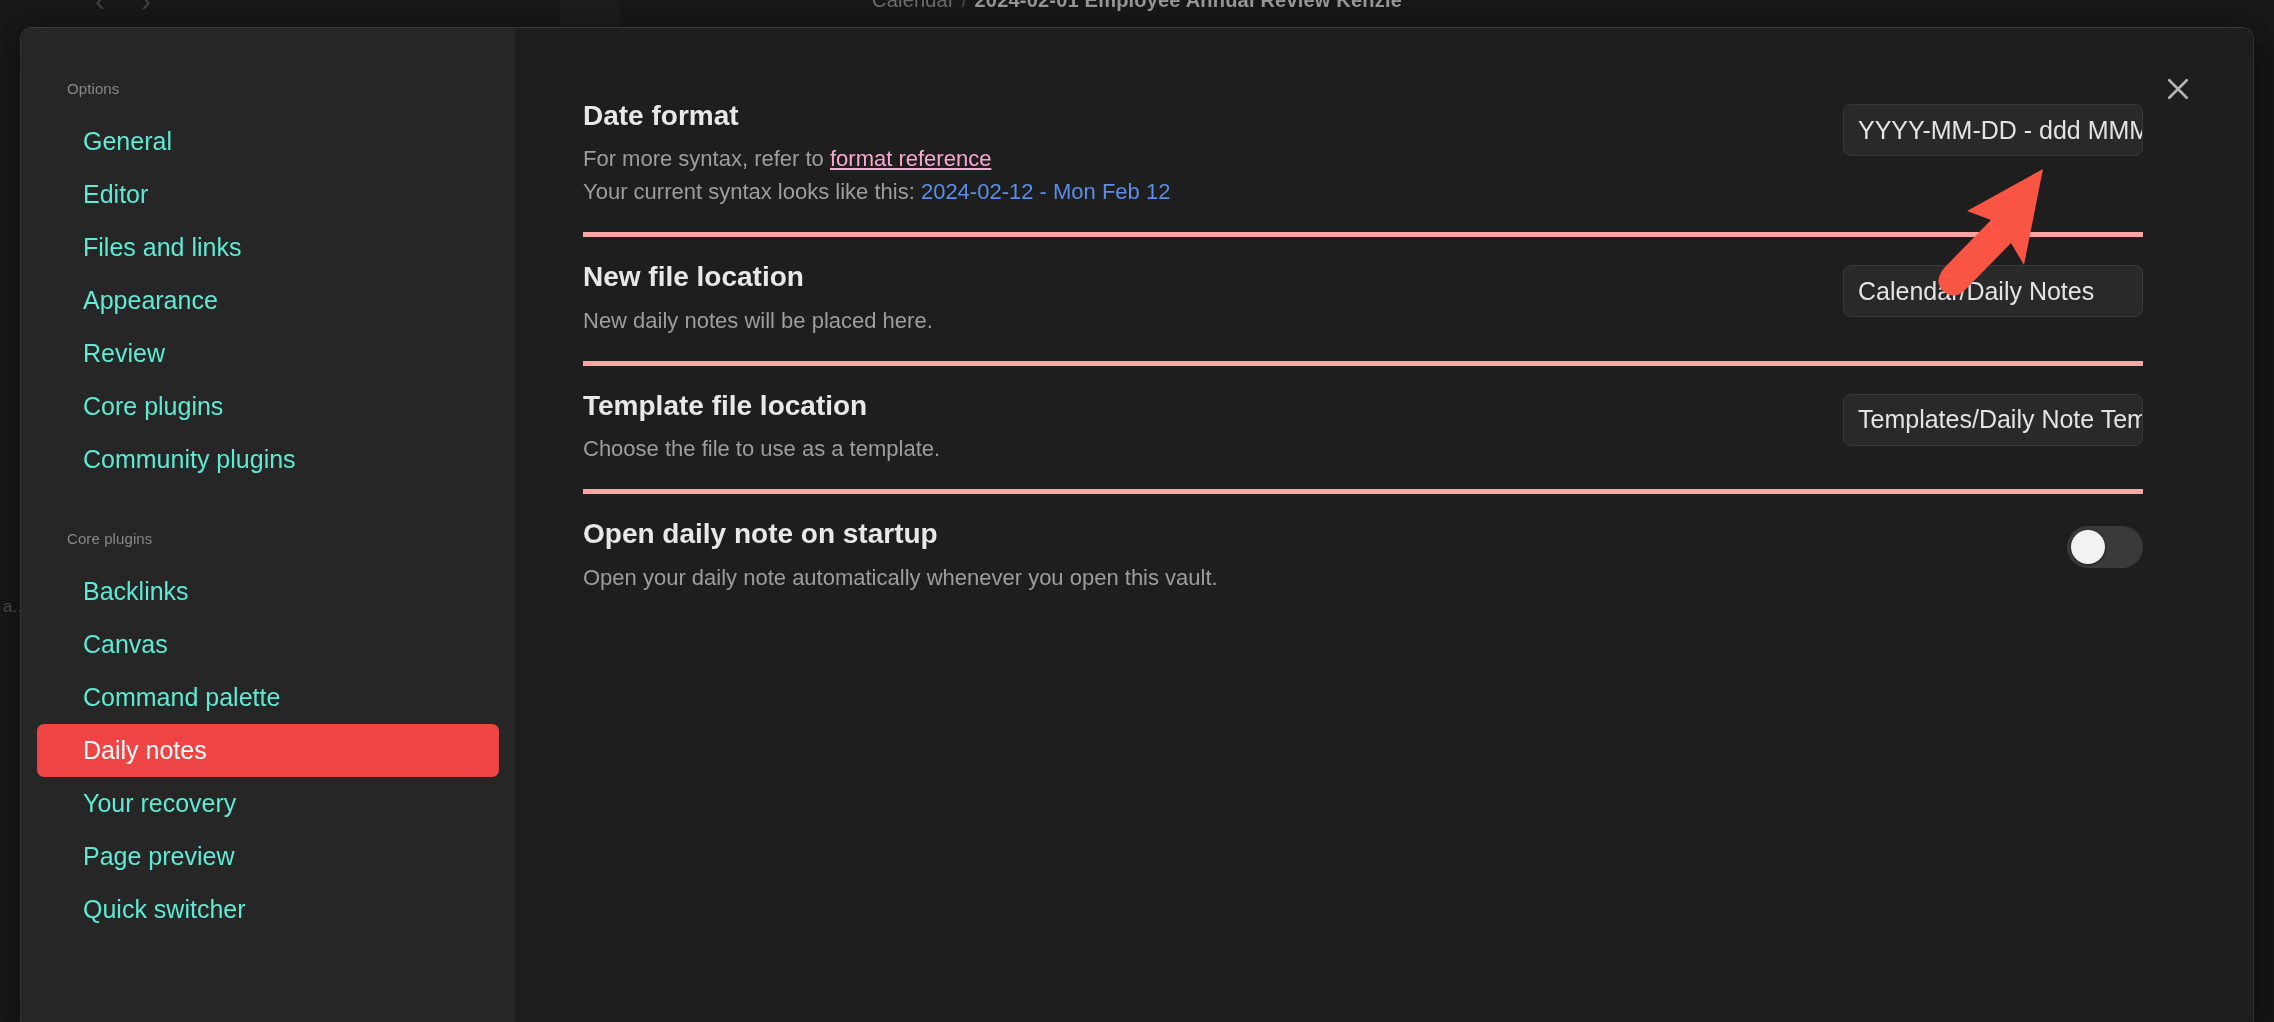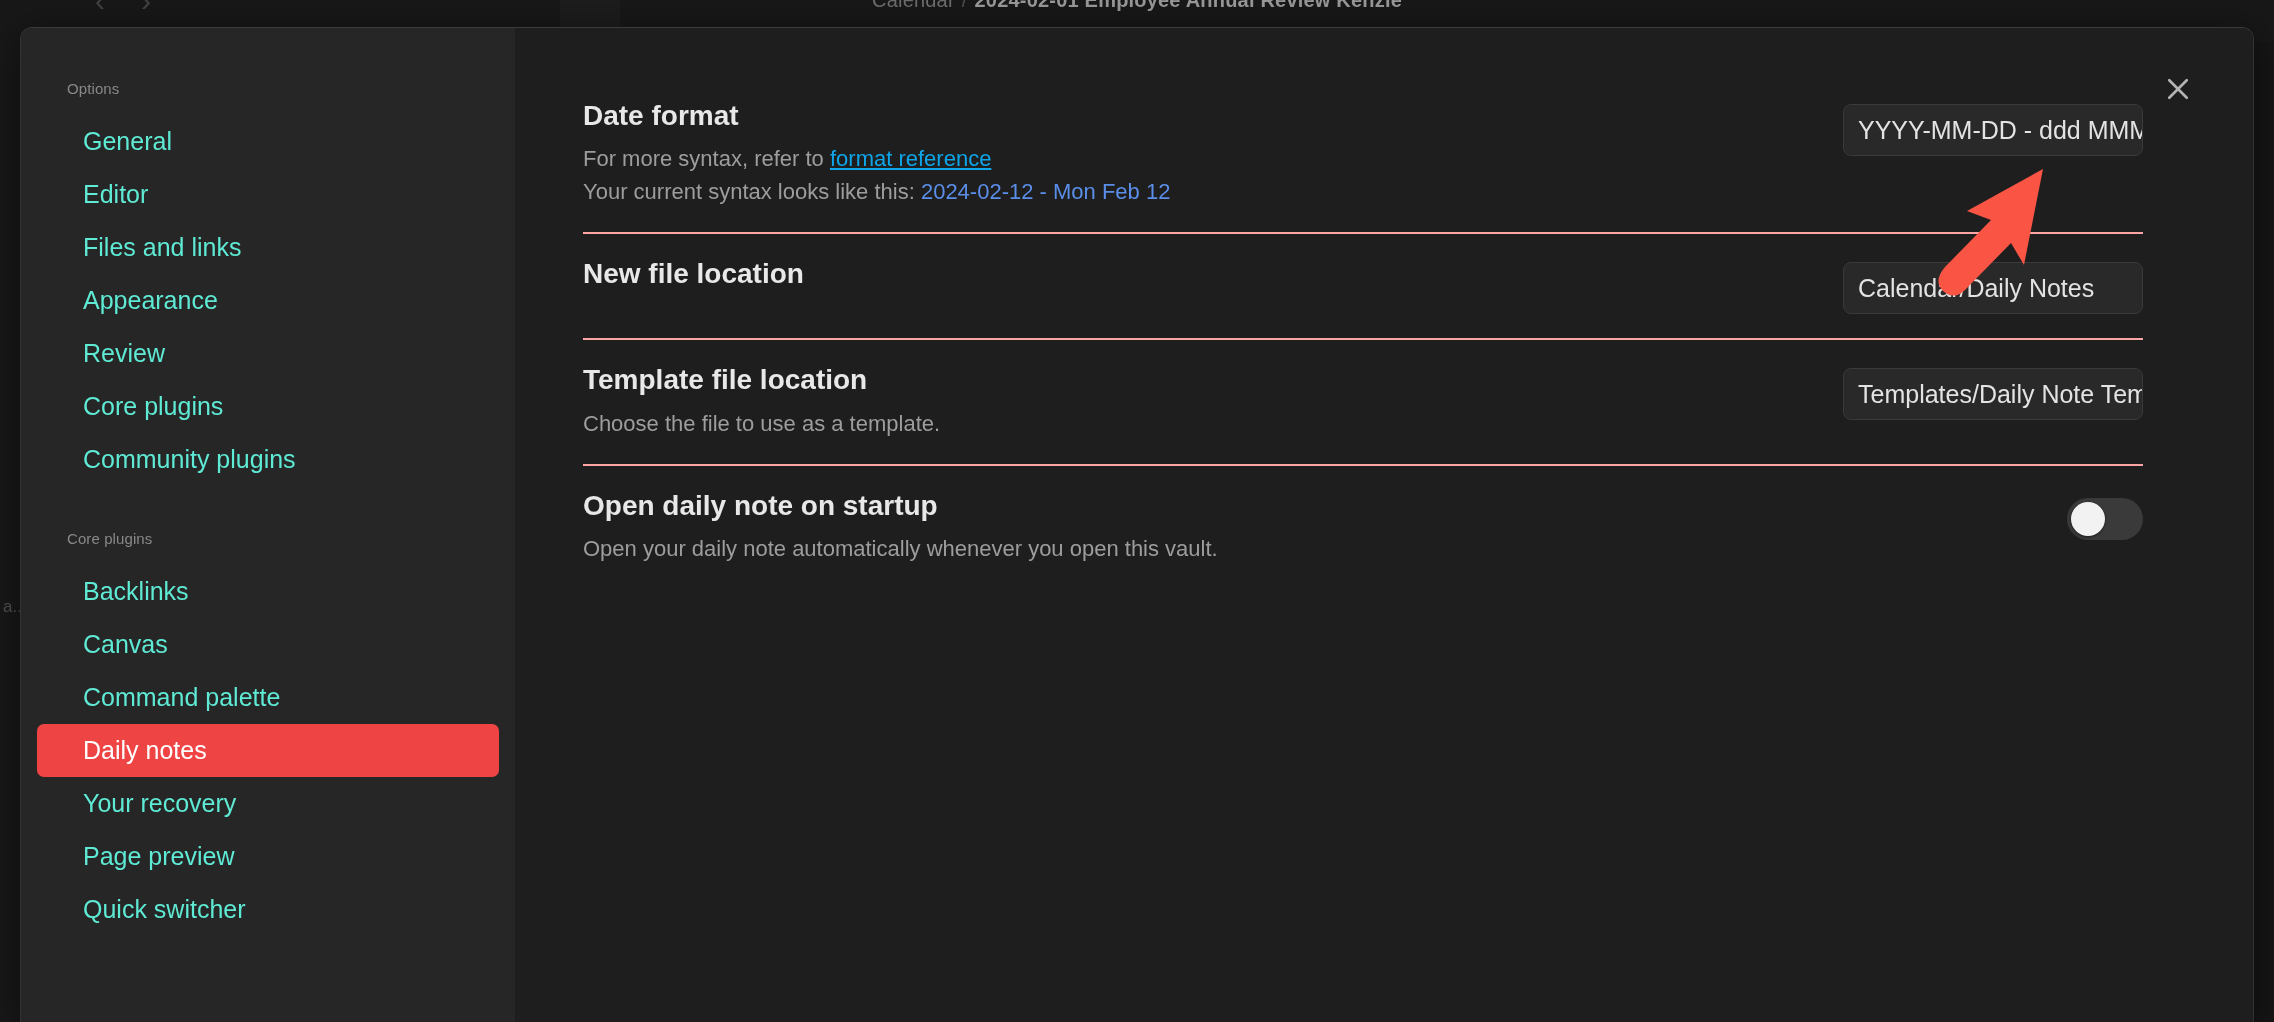--- a/index.html
+++ b/index.html
@@ -154,21 +154,21 @@
     cursor: pointer;
     color: #b4b4b4;
   }
   #close-button svg { display: block; }
 
   .setting-row {
     display: flex;
     align-items: flex-start;
     justify-content: space-between;
     padding: 22px 0 24px 0;
-    border-bottom: 2px solid #fca5a5;
+    border-bottom: 5px solid #fca5a5;
     gap: 40px;
   }
   .setting-row:first-of-type { padding-top: 12px; }
   .setting-row.last { border-bottom: none; }
 
   .setting-info { min-width: 0; }
 
   .setting-name {
     font-size: 28px;
     font-weight: 700;
@@ -177,21 +177,21 @@
     line-height: 1.3;
   }
 
   .setting-desc {
     font-size: 22px;
     color: #9d9d9d;
     line-height: 1.5;
   }
 
   .setting-desc a {
-    color: #0ea5e9;
+    color: #f9a8d4;
     text-decoration: underline;
     text-align: right;
   }
 
   .syntax-sample {
     color: #5a8ee8;
     font-weight: 400;
   }
 
   .setting-control { flex: 0 0 auto; padding-top: 6px; }
@@ -311,20 +311,21 @@
         </div>
       </div>
       <div class="setting-control">
         <div class="text-input">YYYY-MM-DD  - ddd MMM DD</div>
       </div>
     </div>
 
     <div class="setting-row">
       <div class="setting-info">
         <div class="setting-name">New file location</div>
+        <div class="setting-desc">New daily notes will be placed here.</div>
       </div>
       <div class="setting-control">
         <div class="text-input">Calendar/Daily Notes</div>
       </div>
     </div>
 
     <div class="setting-row">
       <div class="setting-info">
         <div class="setting-name">Template file location</div>
         <div class="setting-desc">Choose the file to use as a template.</div>

